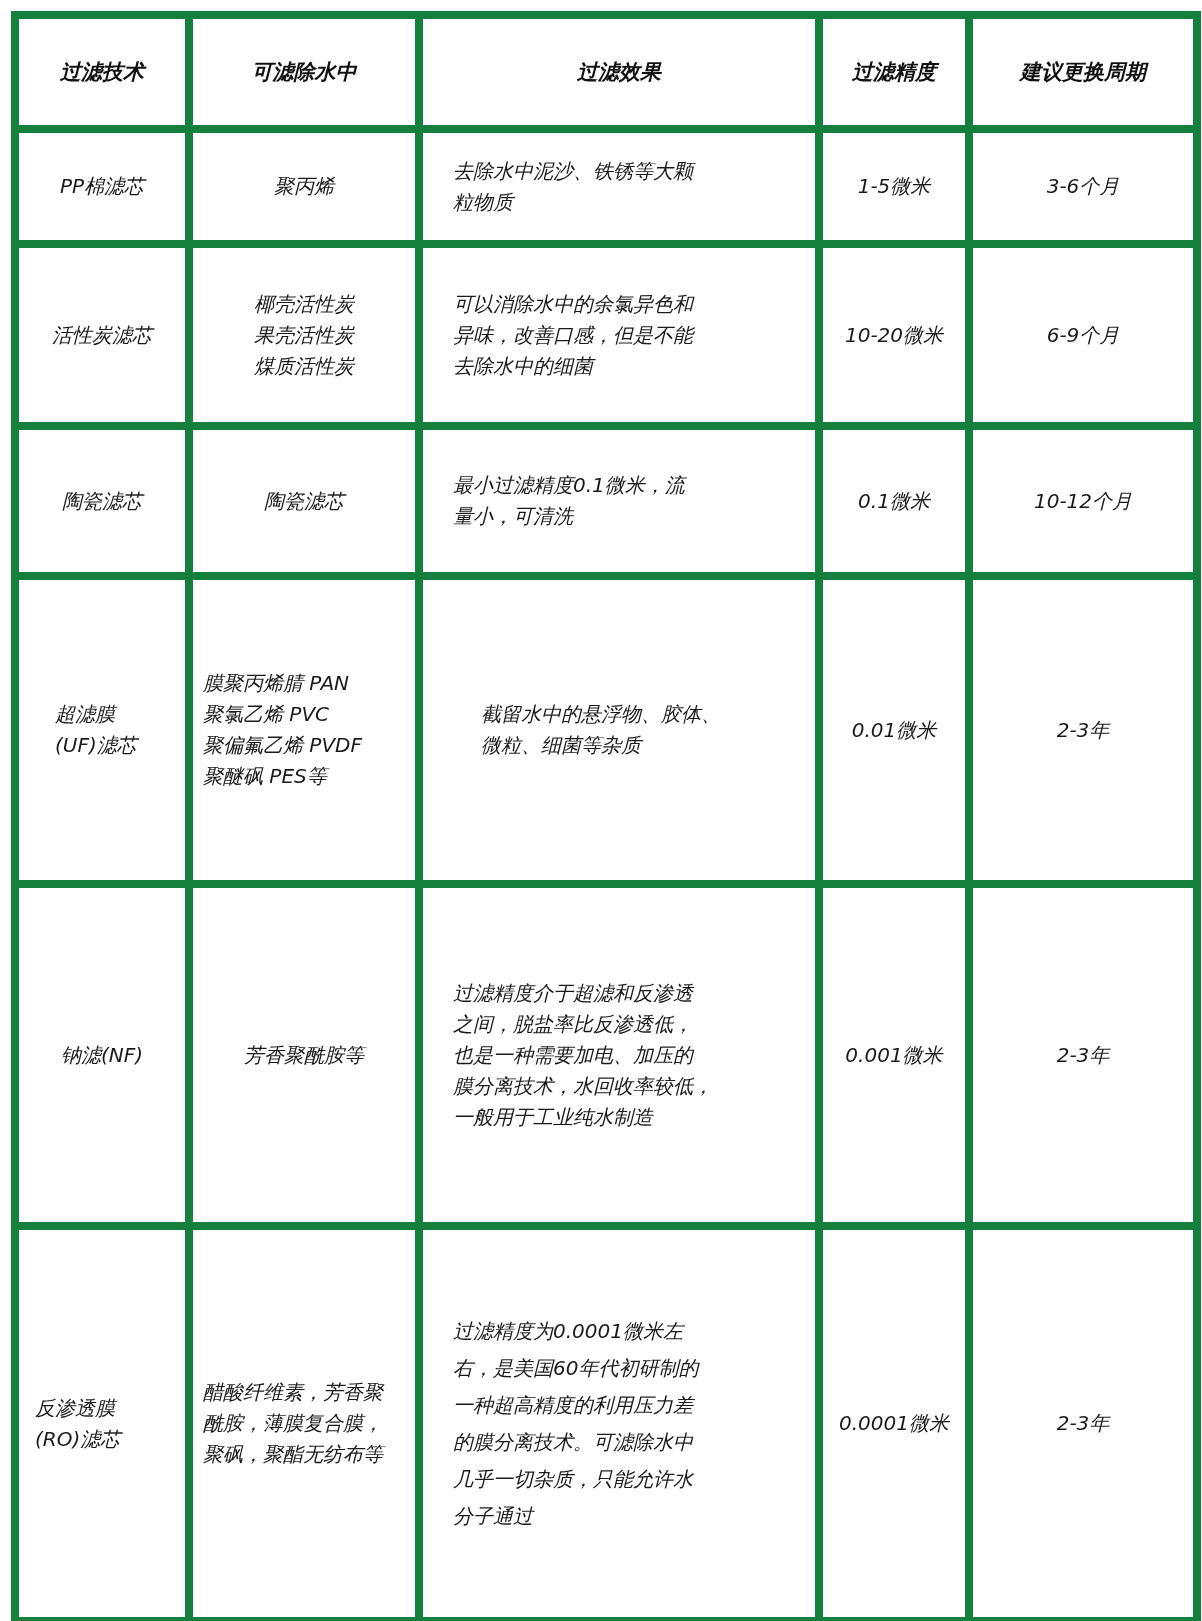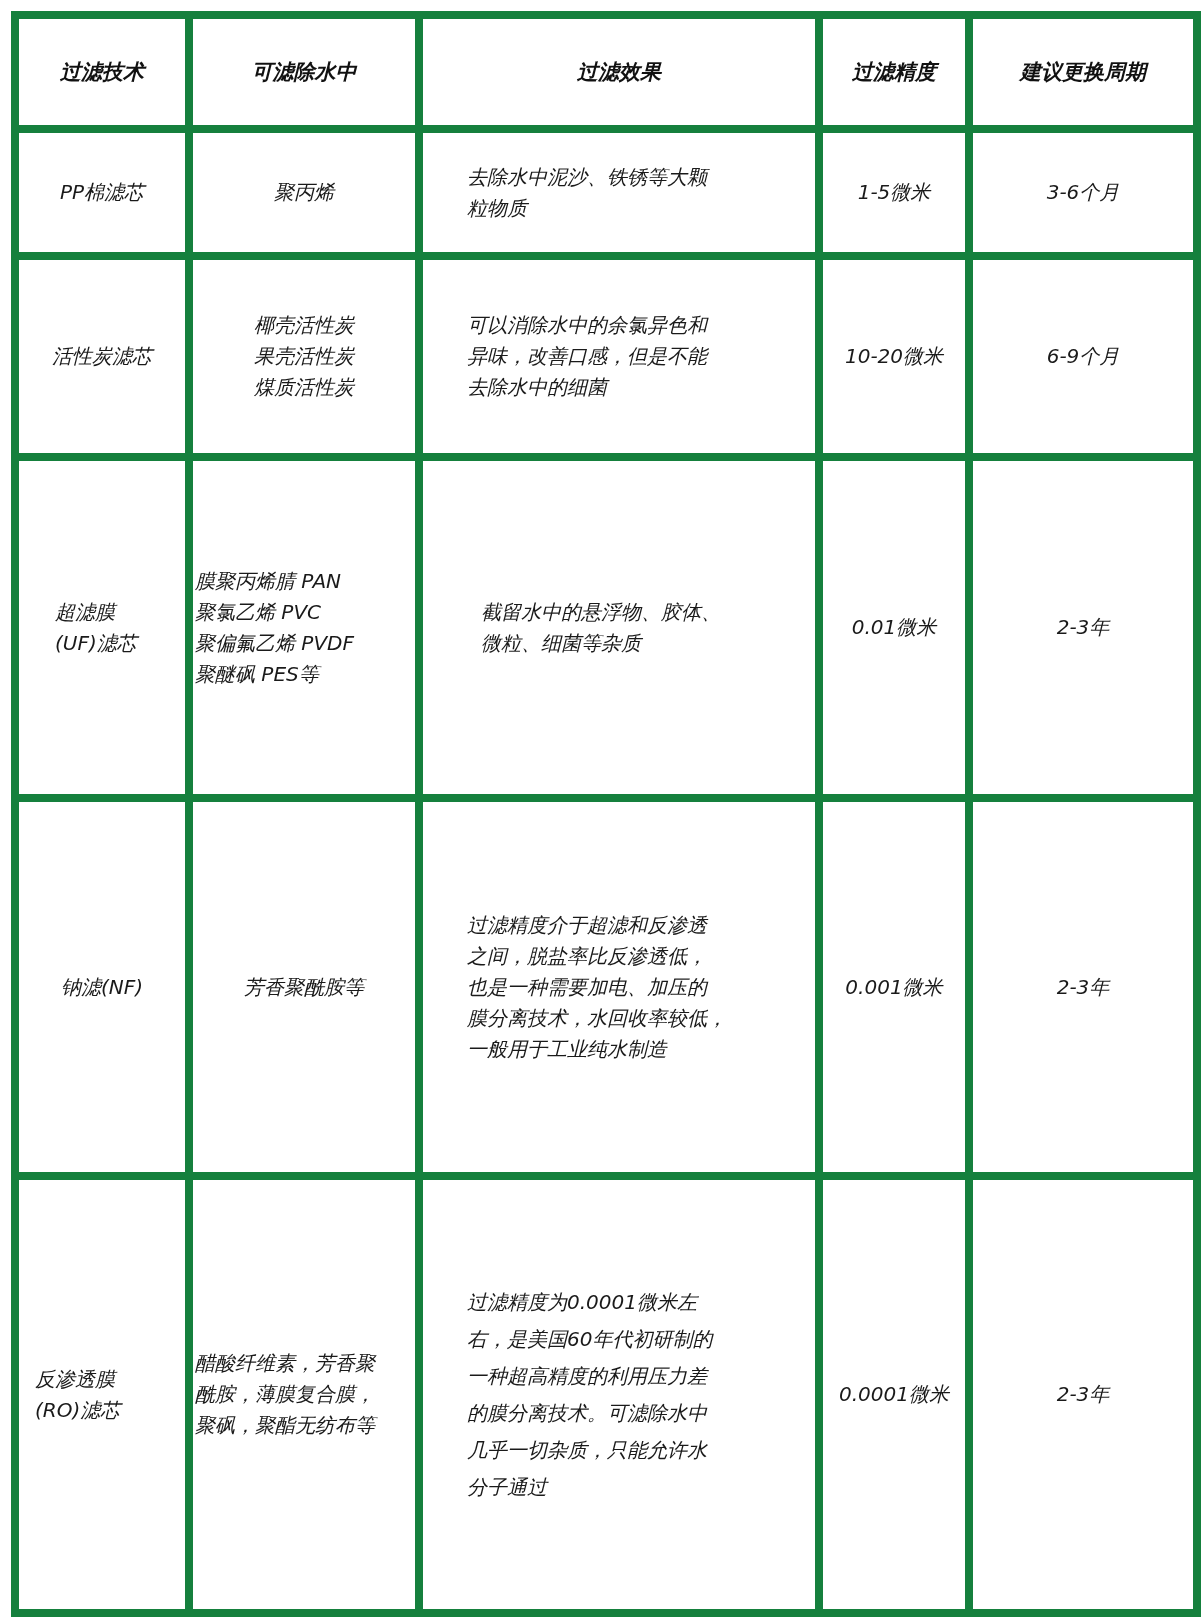--- a/index.html
+++ b/index.html
@@ -37,27 +37,27 @@
     table.filter-table th {
       font-weight: bold;
       font-size: 21px;
       color: #111;
       text-align: center;
     }
     .c-center { text-align: center; }
     .desc-inner {
       display: block;
       text-align: left;
-      padding-left: 44px;
+      padding-left: 30px;
       padding-right: 30px;
     }
     .materials-inner {
       display: block;
       text-align: left;
-      padding-left: 2px;
+      padding-left: 10px;
       padding-right: 8px;
     }
     .materials-center {
       display: block;
       text-align: center;
     }
     .line { display: block; }
   </style>
 </head>
 <body>
@@ -113,20 +113,36 @@
         <span class="desc-inner">
           <span class="line">可以消除水中的余氯异色和</span>
           <span class="line">异味，改善口感，但是不能</span>
           <span class="line">去除水中的细菌</span>
         </span>
       </td>
       <td class="c-center">10-20微米</td>
       <td class="c-center">6-9个月</td>
     </tr>
 
+    <tr style="height:150px">
+      <td class="c-center">
+        <span class="line">陶瓷滤芯</span>
+      </td>
+      <td class="c-center">
+        <span class="line">陶瓷滤芯</span>
+      </td>
+      <td>
+        <span class="desc-inner">
+          <span class="line">最小过滤精度0.1微米，流</span>
+          <span class="line">量小，可清洗</span>
+        </span>
+      </td>
+      <td class="c-center">0.1微米</td>
+      <td class="c-center">10-12个月</td>
+    </tr>
 
     <tr style="height:308px">
       <td>
         <span class="materials-inner" style="padding-left:36px;">
           <span class="line">超滤膜</span>
           <span class="line">(UF)滤芯</span>
         </span>
       </td>
       <td>
         <span class="materials-inner">

